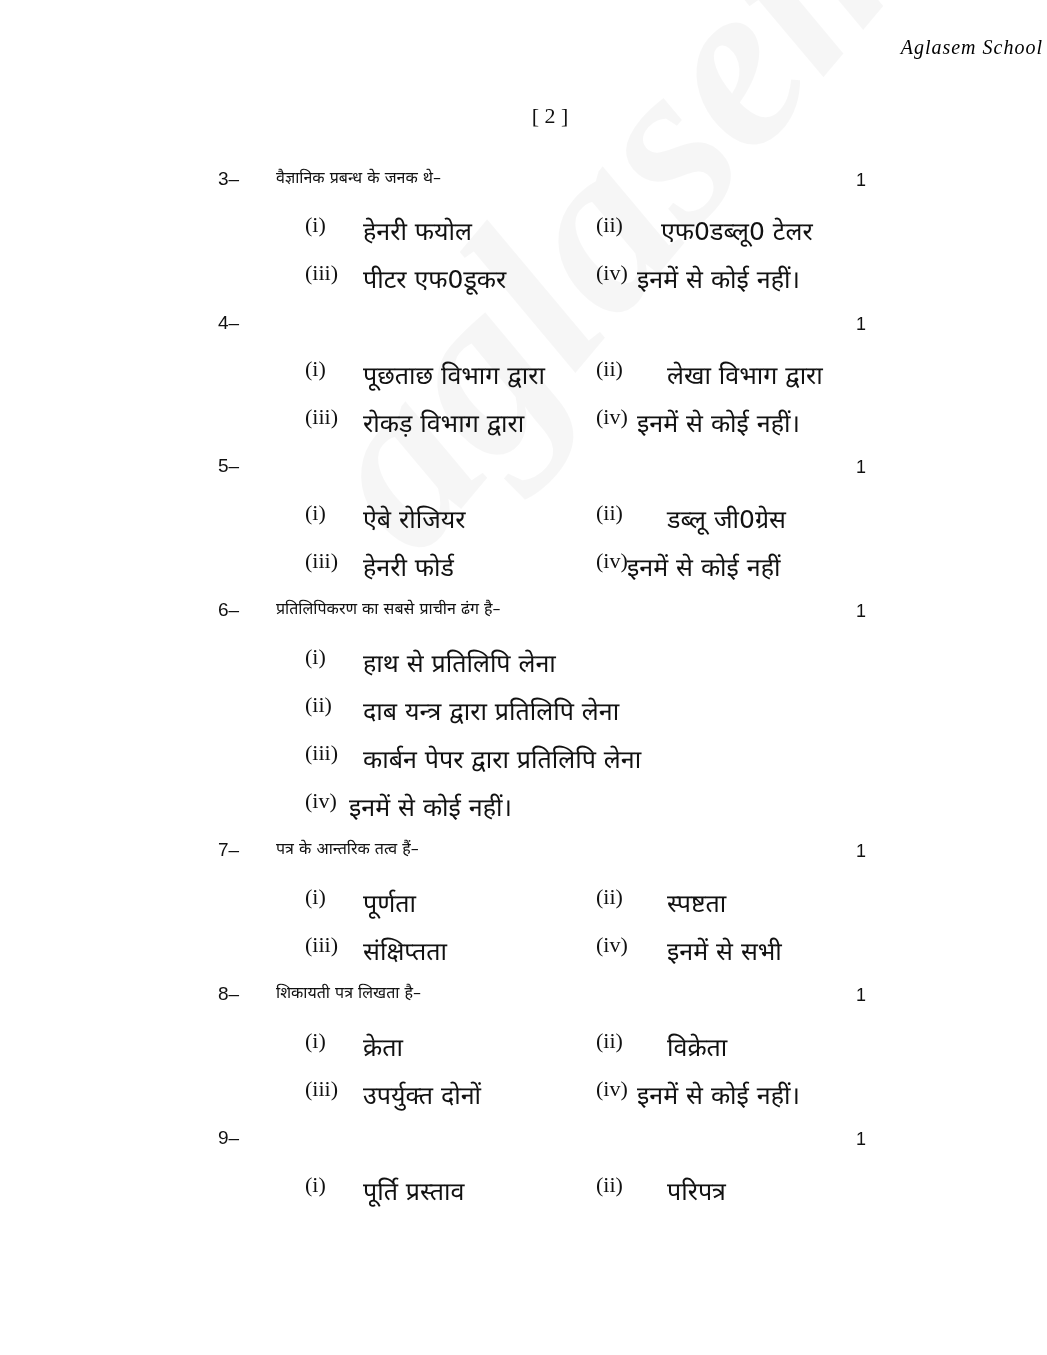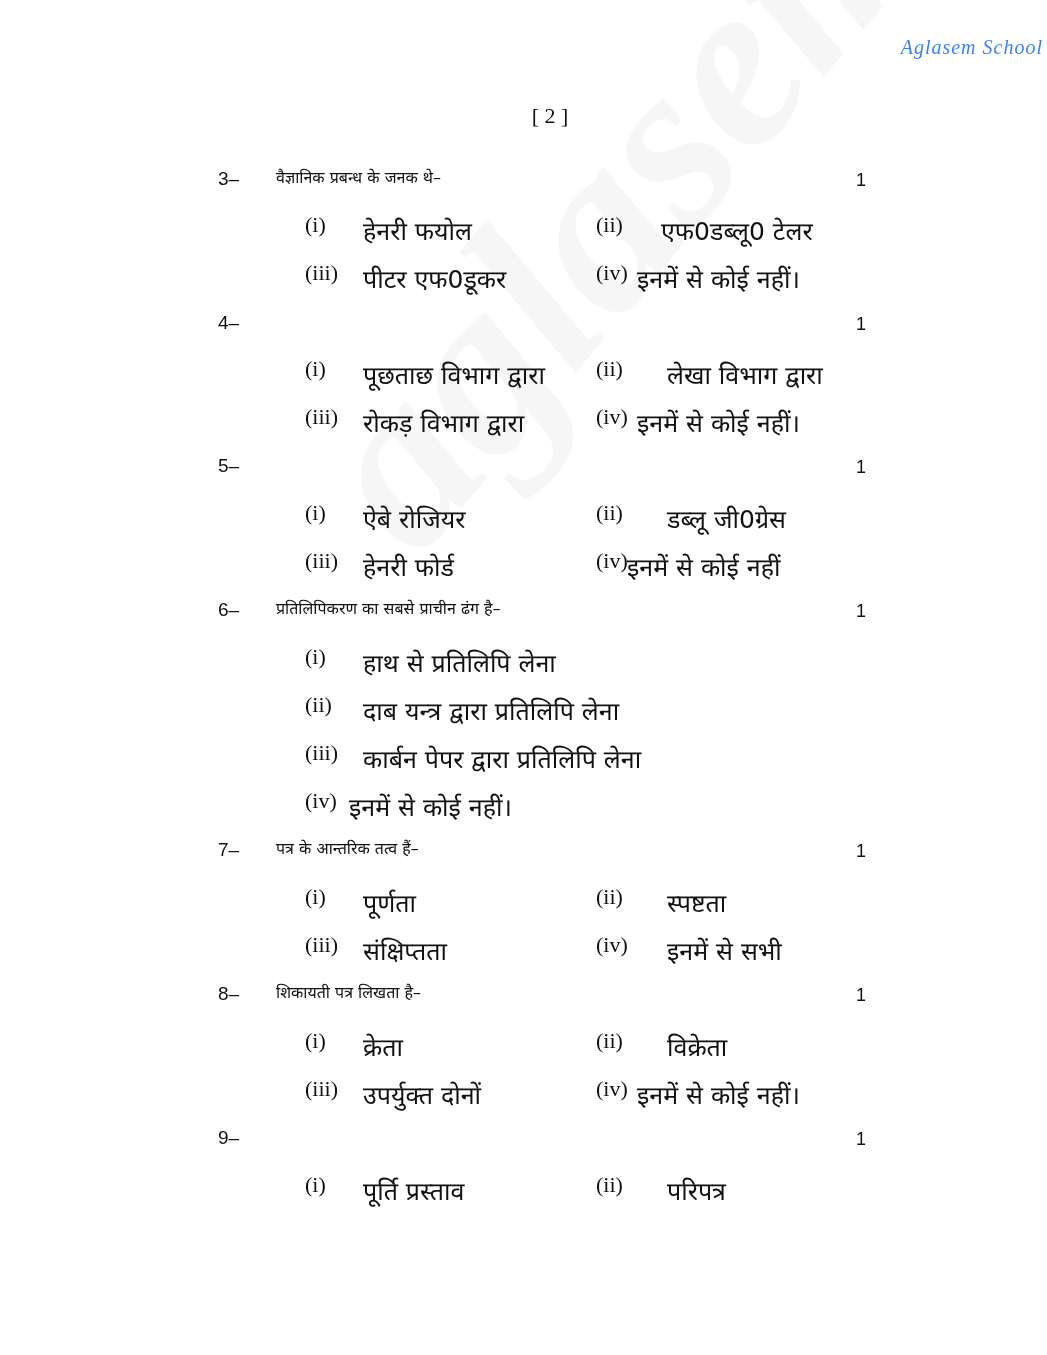--- a/index.html
+++ b/index.html
@@ -1,19 +1,19 @@
 <!DOCTYPE html>
 <html><head>
 <meta charset="utf-8">
 <style>
   html, body { margin: 0; padding: 0; background: #ffffff; }
   body { width: 1047px; height: 1355px; position: relative; overflow: hidden;
          font-family: "DejaVu Sans", sans-serif; color: #111; }
   .brand { position: absolute; top: 36px; right: 4px; font-family: "Liberation Serif", serif;
-           font-style: italic; font-size: 20px; letter-spacing: 1px; color: #3b82f6; }
+           font-style: italic; font-size: 20px; letter-spacing: 1px; color: #000000; }
   .page-num { position: absolute; top: 103px; left: 0; width: 1100px; text-align: center;
               font-family: "Liberation Serif", serif; font-size: 22px; color: #111; }
   .watermark { position: absolute; left: 250px; top: 420px; font-family: "Liberation Serif", serif;
                font-style: italic; font-weight: bold; font-size: 240px; color: rgba(0,0,0,0.035);
                transform: rotate(-50deg); transform-origin: left top; white-space: nowrap; pointer-events: none; }
   .row { position: absolute; left: 0; width: 1047px; height: 40px; }
   .qnum { position: absolute; left: 218px; font-family: "Liberation Sans", sans-serif; font-size: 19px; top: 8px; }
   .qtext { position: absolute; left: 276px; font-size: 16px; top: 6px; white-space: nowrap; }
   .marks { position: absolute; left: 856px; font-family: "Liberation Sans", sans-serif; font-size: 18px; top: 10px; }
   .olabel { position: absolute; font-family: "Liberation Serif", serif; font-size: 22px; top: 5px; }

